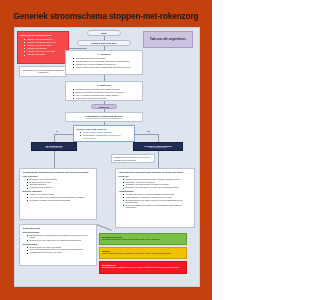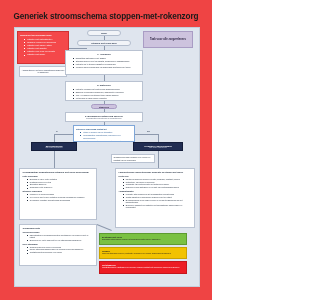--- a/index.html
+++ b/index.html
@@ -2,21 +2,21 @@
 <html><head>
 <meta charset="utf-8">
 <style>
   html,body{margin:0;padding:0;}
   body{
     width:212px;height:300px;overflow:hidden;
     background:#ffffff;
     font-family:"Liberation Sans",sans-serif;
     -webkit-font-smoothing:antialiased;
   }
-  .page{position:relative;width:212px;height:300px;background:#ef4444;}
+  .page{position:relative;width:212px;height:300px;background:#c2410c;}
 
   .title{
     position:absolute;left:0;top:12px;width:212px;text-align:center;
     font-size:8.2px;font-weight:bold;color:#1a1a1a;letter-spacing:-0.1px;
   }
 
   .canvas{
     position:absolute;left:14px;top:27px;width:184px;height:258px;
     background:#dfe5ee;border:0.5px solid #c6cedb;
   }

